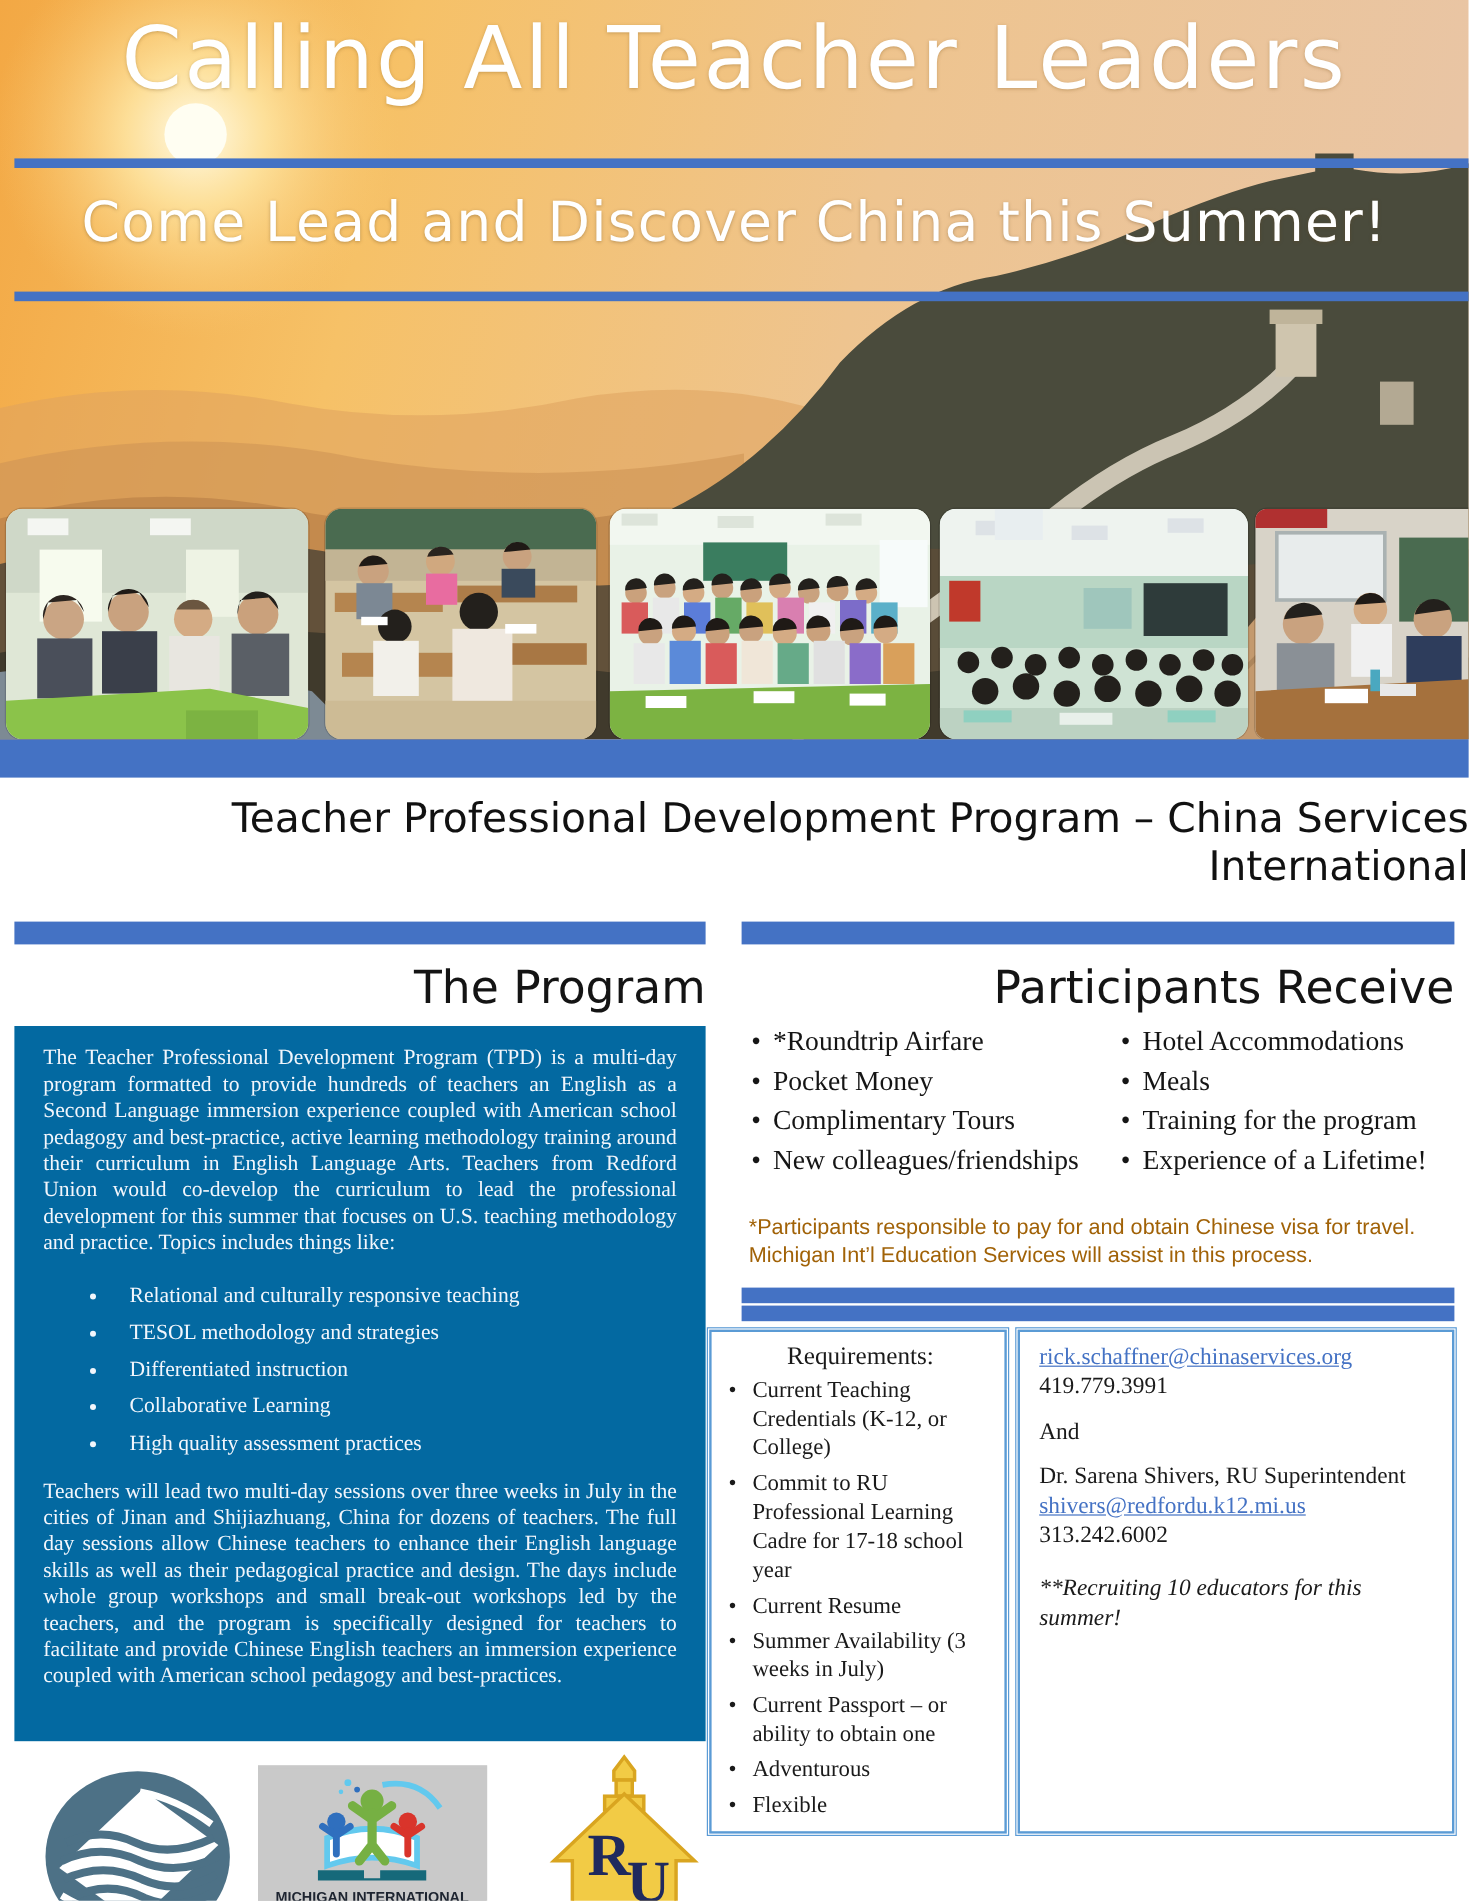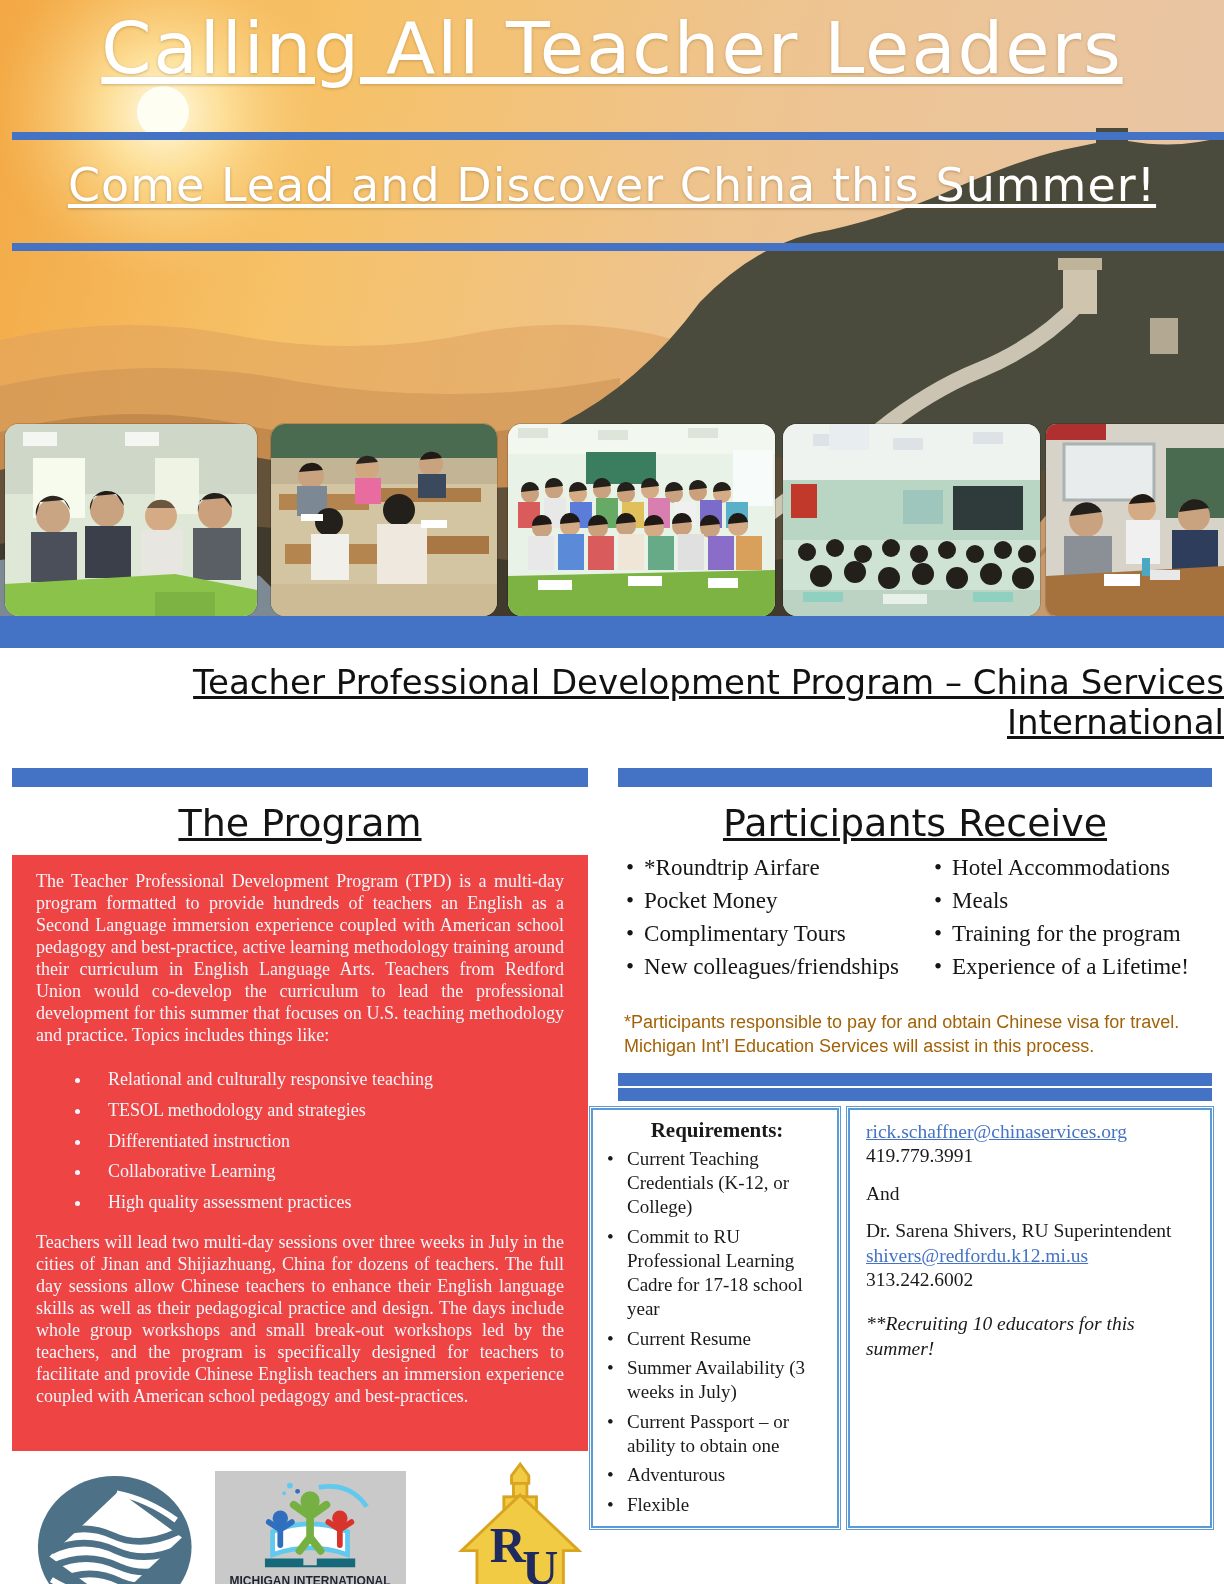--- a/index.html
+++ b/index.html
@@ -1,21 +1,21 @@
 <!DOCTYPE html>
 <html><head>
 <meta charset="utf-8">
 <style>
   * { margin:0; padding:0; box-sizing:border-box; }
   html,body { background:#ffffff; }
   body {
     width:1224px; height:1584px; position:relative; overflow:hidden;
     font-family:"Liberation Serif", serif; color:#1a1a1a;
   }
-  .script { font-family:"DejaVu Sans", sans-serif; font-weight:400;text-decoration:underline; }
+  .script { font-family:"DejaVu Sans", sans-serif; font-weight:400; }
 
   
   .hero { position:relative; width:1224px; height:616px; overflow:hidden; }
   .hero-bg { position:absolute; inset:0; width:100%; height:100%; }
   .hero-title {
     position:absolute; top:6px; left:0; width:100%; text-align:center;
     font-size:72px; color:#ffffff; letter-spacing:2px;
     text-shadow:0 1px 3px rgba(120,80,20,.35);
   }
   .hbar { position:absolute; left:12px; right:0; height:8px; background:#4472C4; }
@@ -43,25 +43,25 @@
     margin-top:14px; text-align:right; font-size:34px; color:#111;
     letter-spacing:0px;
   }
 
   
   .columns {
     position:relative; margin-top:26px; padding:0 12px;
     display:grid; grid-template-columns:576px 594px; column-gap:30px;
   }
   .section-bar { height:19px; background:#4472C4; }
-  .col-h2 { text-align:center; font-size:38px; color:#141414; margin:14px 0 10px 0; }
+  .col-h2 { text-align:right; font-size:38px; color:#141414; margin:14px 0 10px 0; }
 
   
   .program-box {
-    background:#ef4444; color:#f2f6fc; height:596px; overflow:hidden;
+    background:#0369a1; color:#f2f6fc; height:596px; overflow:hidden;
     padding:16px 24px 10px 24px; font-size:18px; line-height:1.22;
   }
   .program-box p { text-align:justify; }
   .program-box ul { list-style:disc; padding-left:56px; margin:22px 0 18px 0; }
   .program-box li { padding-left:16px; margin-bottom:9px; }
   .logos { display:flex; align-items:flex-end; margin-top:14px; height:158px; }
   .logo-csi { width:164px; height:152px; margin-left:24px; }
   .logo-mies { width:198px; height:152px; margin-left:22px; background:#c9c9c9; }
   .logo-ru { width:142px; height:164px; margin-left:46px; }
   .logos svg { width:100%; height:100%; display:block; }
@@ -82,21 +82,21 @@
   .app-h2 { margin:12px 0 10px 0; }
   .app-boxes {
     display:flex; gap:9px; margin-left:-27px; width:621px; margin-top:7px;
   }
   .app-box {
     border:2px solid #5B9BD5; background:#fff; height:420px;
     box-shadow:0 0 0 1px #ffffff, 0 0 0 2px #5B9BD5;
   }
   .req-box { width:248px; padding:8px 10px 8px 14px; }
   .contact-box { width:364px; padding:10px 12px 8px 16px; }
-  .req-title { text-align:center; font-weight:bold; font-size:21px; margin-bottom:4px; }
+  .req-title { text-align:center; font-weight:normal; font-size:21px; margin-bottom:4px; }
   .req-list { list-style:none; font-size:19px; line-height:1.28; }
   .req-list li { display:flex; margin-bottom:5px; }
   .req-list .blt { width:20px; flex:0 0 20px; }
   .contact-box { font-size:19.5px; line-height:1.26; }
   .contact-head { font-weight:bold; margin-bottom:16px; }
   .contact-block { margin-bottom:2px; }
   .connector { margin:13px 0; }
   a.mail { color:#4472C4; text-decoration:underline; cursor:pointer; }
   .recruit { font-style:italic; margin-top:19px; }
 </style>

